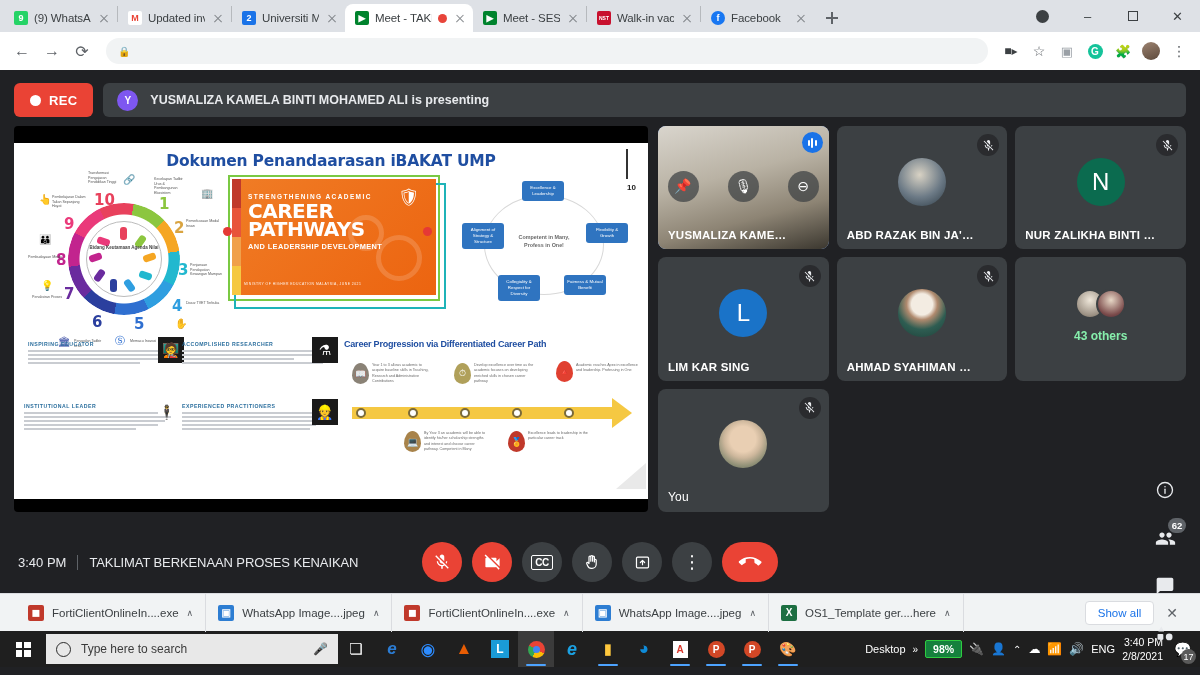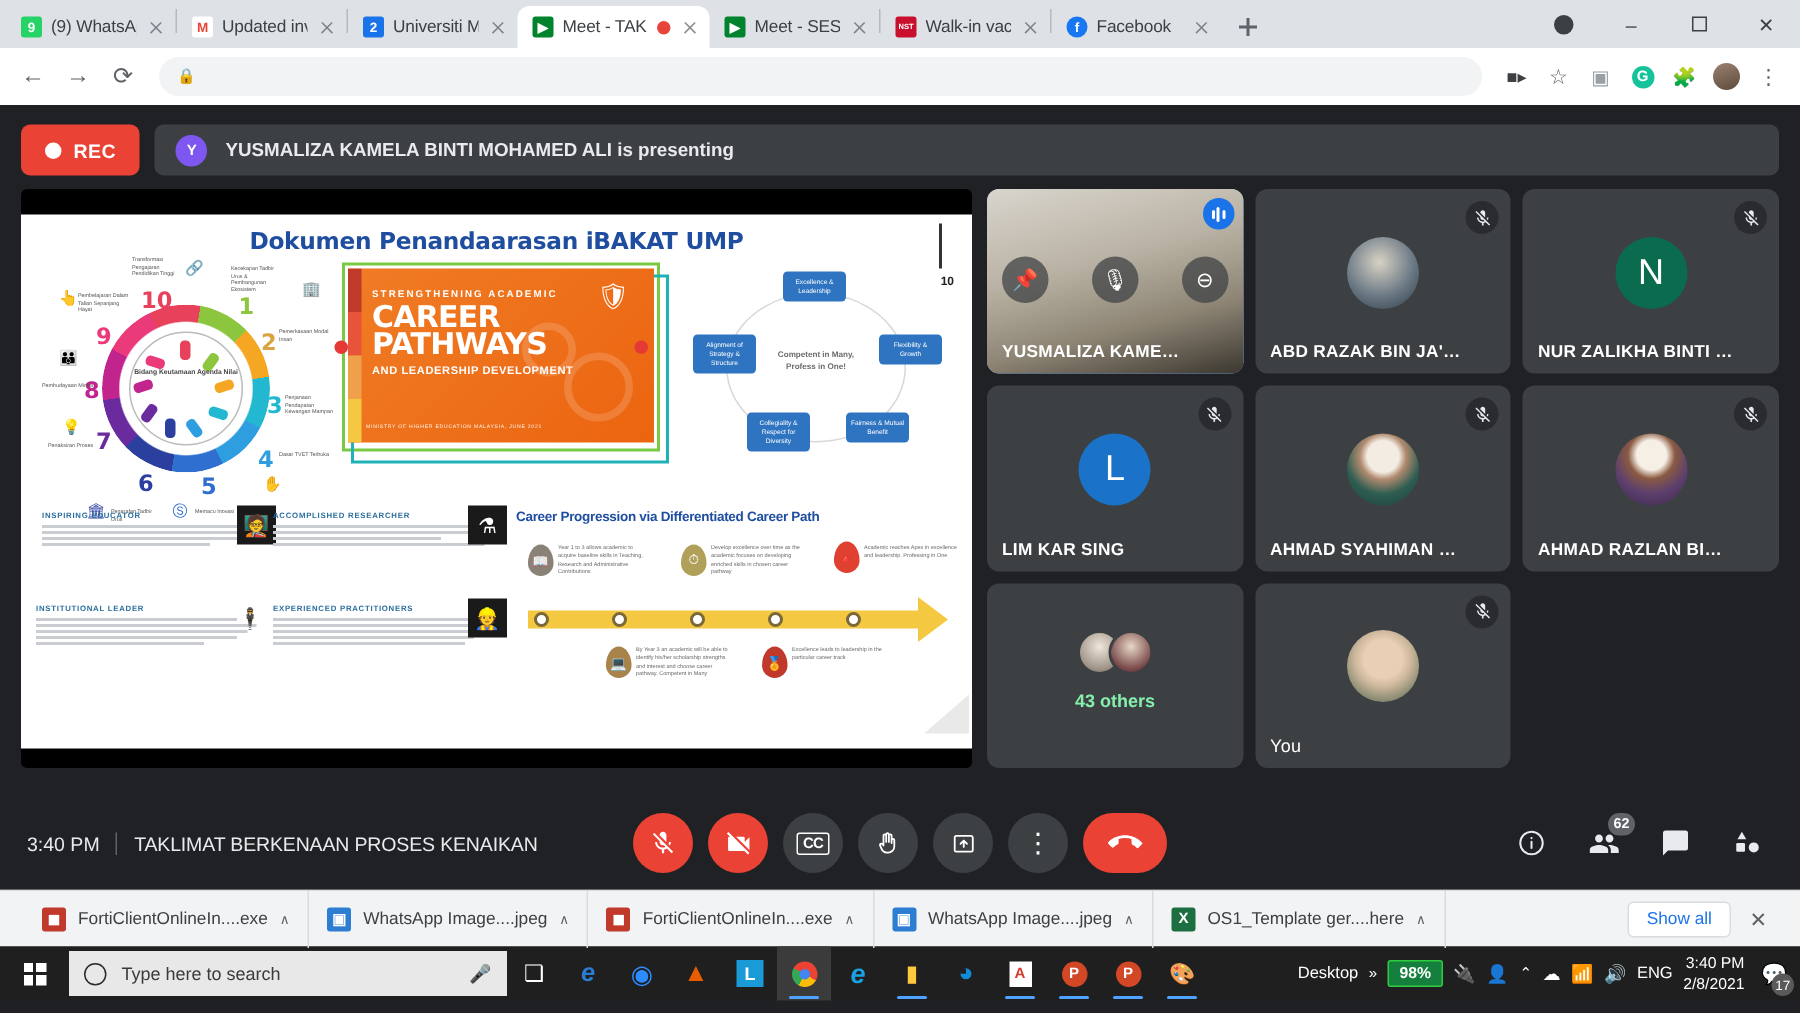--- a/index.html
+++ b/index.html
@@ -255,21 +255,21 @@
   .meta .bar { width: 1px; height: 15px; background: #5f6368; }
   .meta .mtitle { font-weight: 500; letter-spacing: -.1px; max-width: 270px;
     white-space: nowrap; overflow: hidden; }
   .centerctrls { position:absolute; left: 50%; transform: translateX(-50%);
     display: flex; align-items: center; gap: 10px; }
   .cbtn { width: 40px; height: 40px; border-radius: 50%; display:flex;
     align-items:center; justify-content:center; color:#fff; font-size: 16px; }
   .cbtn.red { background: #ea4335; }
   .cbtn.grey { background: #3c4043; }
   .cbtn.hang { width: 56px; height: 40px; border-radius: 20px; background:#ea4335; font-size: 17px; }
-  .rightctrls { margin-left: auto; display:flex; align-items:center; gap: 14px; }
+  .rightctrls { margin-left: auto; display:flex; align-items:center; gap: 14px; flex-direction: column; }
   .rbtn { width: 34px; height: 34px; border-radius:50%; display:flex;
     align-items:center; justify-content:center; color:#e8eaed; font-size: 17px; position:relative; }
   .badge {
     position:absolute; top: -3px; right: -4px; background: #5f6368; color:#fff;
     font-size: 9.5px; border-radius: 9px; min-width: 18px; height: 15px;
     display:flex; align-items:center; justify-content:center; padding: 0 3px; font-weight:600;
   }
 
   
   .shelf { height: 38px; background: #f1f3f4; border-top: 1px solid #dadce0;
@@ -623,29 +623,20 @@
       <div class="tile">
         <div class="micoff">
           <svg width="13" height="13" viewBox="0 0 24 24" fill="#e8eaed">
               <path d="M19 11h-1.7c0 .74-.16 1.43-.43 2.05l1.23 1.23c.56-.98.9-2.09.9-3.28zM15 11.16V5c0-1.66-1.34-3-3-3S9 3.34 9 5v.18l6 5.98zM4.27 3L3 4.27l6 6V11c0 1.66 1.33 3 3 3 .23 0 .44-.03.65-.08l1.66 1.66c-.71.33-1.5.52-2.31.52-2.76 0-5.3-2.1-5.3-5.1H5c0 3.41 2.72 6.23 6 6.72V21h2v-3.28c.91-.13 1.77-.45 2.54-.9L19.73 21 21 19.73 4.27 3z"></path>
             </svg>
         </div>
         <div class="photoav" style="background:radial-gradient(circle at 50% 32%,#f3ece2 0 26%,#b08a6e 38%,#2e5d52 62%,#1e3f38);"></div>
         <div class="name">AHMAD SYAHIMAN …</div>
       </div>
 
-      <div class="tile">
-        <div class="micoff">
-          <svg width="13" height="13" viewBox="0 0 24 24" fill="#e8eaed">
-              <path d="M19 11h-1.7c0 .74-.16 1.43-.43 2.05l1.23 1.23c.56-.98.9-2.09.9-3.28zM15 11.16V5c0-1.66-1.34-3-3-3S9 3.34 9 5v.18l6 5.98zM4.27 3L3 4.27l6 6V11c0 1.66 1.33 3 3 3 .23 0 .44-.03.65-.08l1.66 1.66c-.71.33-1.5.52-2.31.52-2.76 0-5.3-2.1-5.3-5.1H5c0 3.41 2.72 6.23 6 6.72V21h2v-3.28c.91-.13 1.77-.45 2.54-.9L19.73 21 21 19.73 4.27 3z"></path>
-            </svg>
-        </div>
-        <div class="photoav" style="background:radial-gradient(circle at 50% 30%,#f5efe6 0 24%,#8a5a42 38%,#5d3f6e 62%,#3a2748);"></div>
-        <div class="name">AHMAD RAZLAN BI…</div>
-      </div>
 
       <div class="tile">
         <div style="display:flex;flex-direction:column;align-items:center;margin-bottom:6px;">
           <div class="others-av">
             <span style="background:radial-gradient(circle at 50% 35%,#efe7da,#9e9386 70%,#6e6558);"></span>
             <span style="background:radial-gradient(circle at 50% 35%,#e7d7c6,#7a4a4a 70%,#4a2a3a);"></span>
           </div>
           <div style="color:#86efac;font-size:12px;font-weight:600;">43 others</div>
         </div>
       </div>

